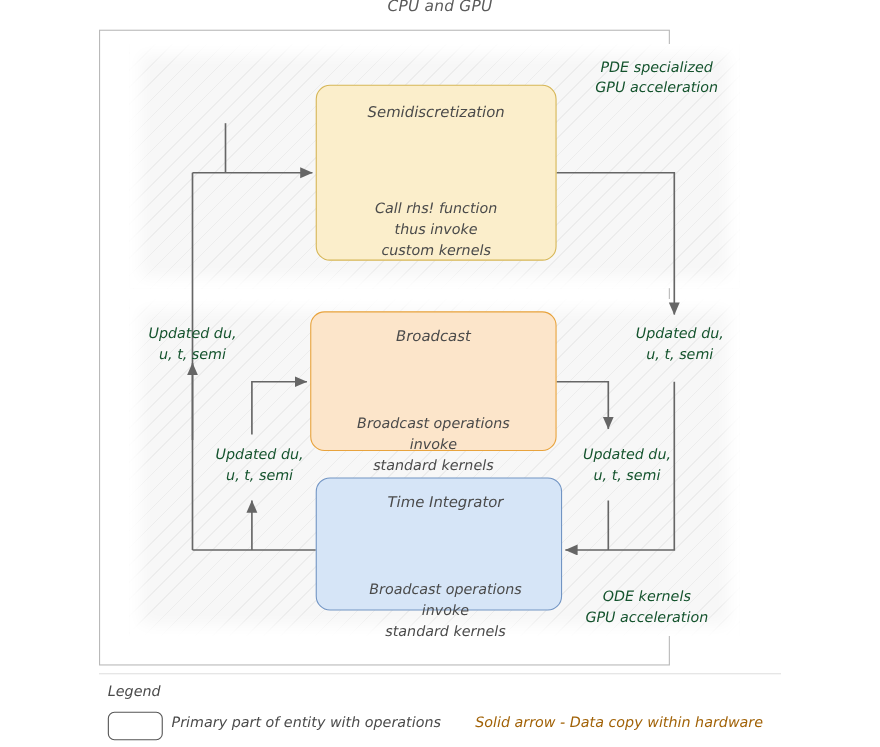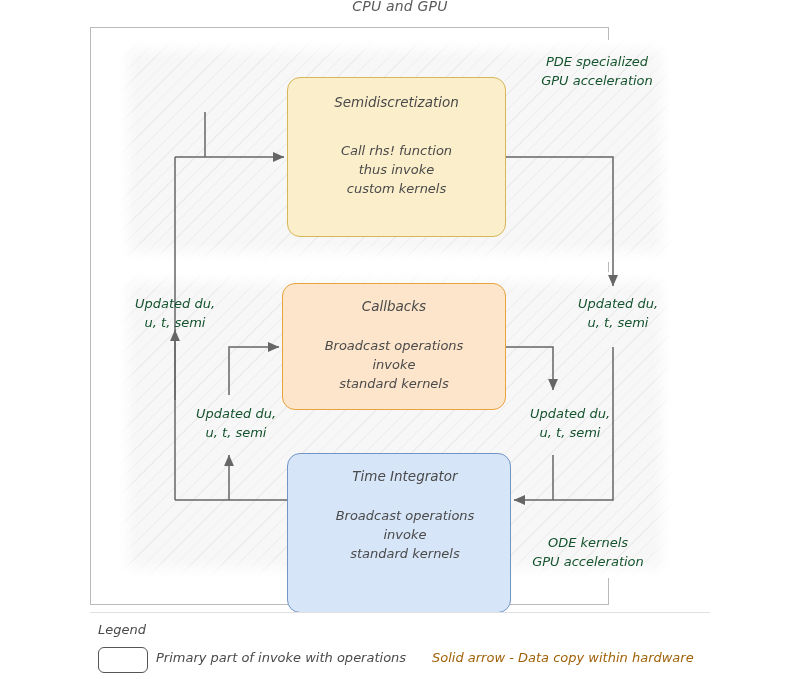--- a/index.html
+++ b/index.html
@@ -56,20 +56,21 @@
 
   
   .node{
     position:absolute;
     border-radius:13px;
     box-sizing:border-box;
     text-align:center;
     display:flex;
     flex-direction:column;
     align-items:center;
+    gap:40px;
   }
   .node .node-title{
     font-size:13.5px;color:#4a4a4a;
   }
   .node .node-body{
     font-size:13px;color:#4a4a4a;line-height:19px;white-space:pre-line;
   }
   #node-semidiscretization{
     left:287px;top:77px;width:219px;height:160px;
     background:#fbeecb;border:1.6px solid #d6b656;
@@ -78,21 +79,21 @@
   #node-semidiscretization .node-body{margin-top:31px;}
 
   #node-callbacks{
     left:282px;top:283px;width:224px;height:127px;
     background:#fce5ca;border:1.6px solid #e8a33d;
   }
   #node-callbacks .node-title{margin-top:14px;}
   #node-callbacks .node-body{margin-top:22px;}
 
   #node-time-integrator{
-    left:287px;top:453px;width:224px;height:160px;
+    left:287px;top:434px;width:224px;height:121px;
     background:#d6e5f7;border:1.6px solid #7295c4;padding-left:12px;
   }
   #node-time-integrator .node-title{margin-top:14px;}
   #node-time-integrator .node-body{margin-top:22px;}
 
   
   .edge-label{
     position:absolute;font-size:13px;line-height:19px;
     color:#14532d;text-align:center;white-space:pre-line;
   }
@@ -169,21 +170,21 @@
   </svg>
 
   <div class="node" id="node-semidiscretization">
     <div class="node-title">Semidiscretization</div>
     <div class="node-body">Call rhs! function
 thus invoke
 custom kernels</div>
   </div>
 
   <div class="node" id="node-callbacks">
-    <div class="node-title">Callbacks</div>
+    <div class="node-title">Broadcast</div>
     <div class="node-body">Broadcast operations
 invoke
 standard kernels</div>
   </div>
 
   <div class="node" id="node-time-integrator">
     <div class="node-title">Time Integrator</div>
     <div class="node-body">Broadcast operations
 invoke
 standard kernels</div>
@@ -200,18 +201,18 @@
   <div class="edge-label" id="label-updated-right-top">Updated du,
 u, t, semi</div>
   <div class="edge-label" id="label-updated-right-bottom">Updated du,
 u, t, semi</div>
 
   <div class="legend-sep"></div>
   <div id="legend">
     <div class="legend-title">Legend</div>
     <div class="legend-row">
       <div class="legend-swatch"></div>
-      <div class="legend-text-box">Primary part of invoke with operations</div>
+      <div class="legend-text-box">Primary part of entity with operations</div>
       <div class="legend-text-arrow">Solid arrow - Data copy within hardware</div>
     </div>
   </div>
 
 </div>
 
 </body></html>

